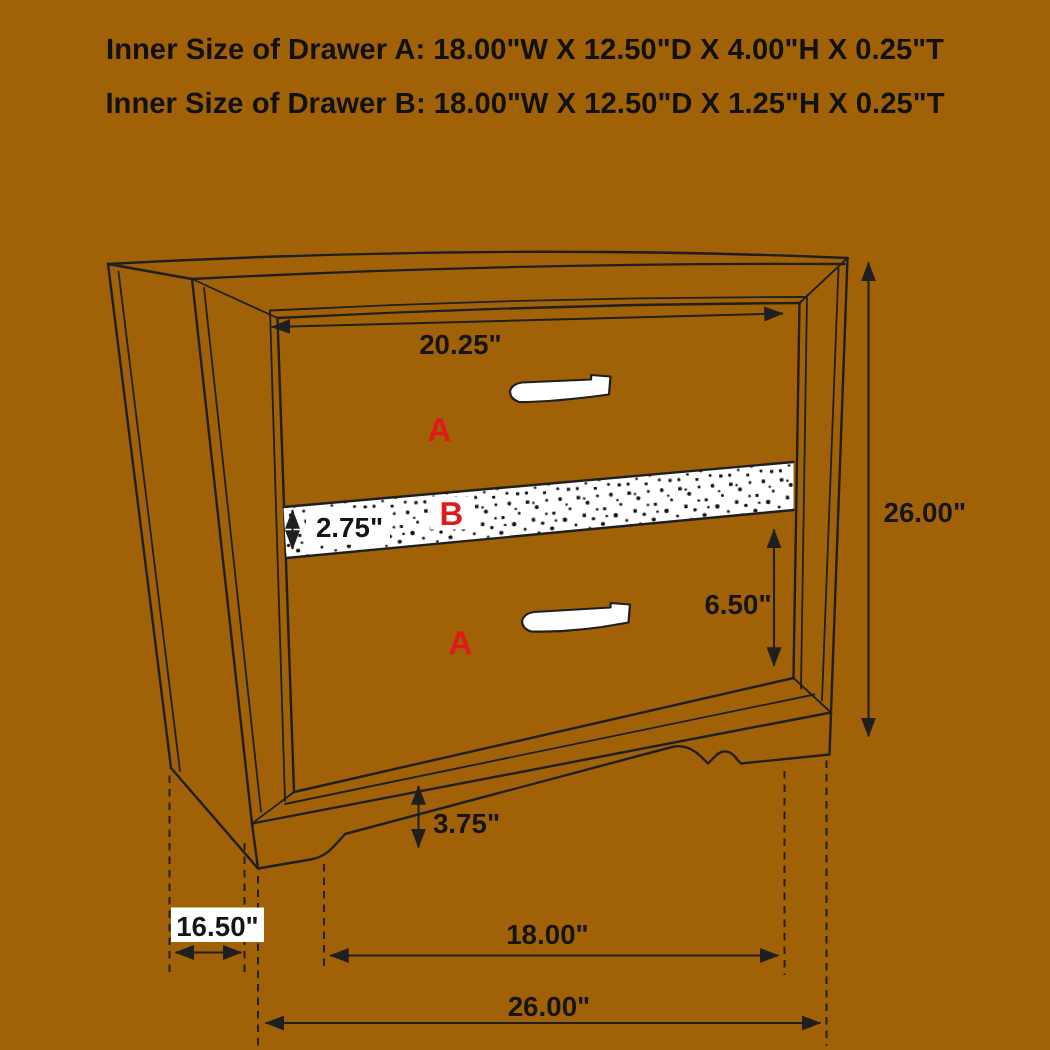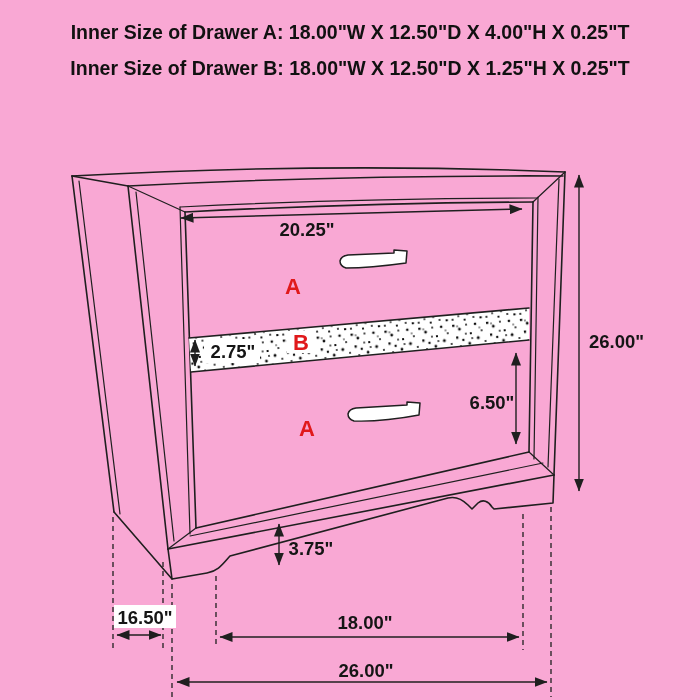--- a/index.html
+++ b/index.html
@@ -1,16 +1,16 @@
 <!DOCTYPE html>
 <html><head>
 <meta charset="utf-8">
 <style>
   html,body{margin:0;padding:0;background:#ffffff;}
-  .stage{position:relative;width:700px;height:700px;background:#f9a8d4;overflow:hidden;
+  .stage{position:relative;width:700px;height:700px;background:#a16207;overflow:hidden;
          font-family:"Liberation Sans", sans-serif;}
   svg{display:block;}
   .hdr{font:bold 19.5px "Liberation Sans", sans-serif;fill:#111;}
   .dim{font:bold 18.5px "Liberation Sans", sans-serif;fill:#151515;}
   .redlbl{font:bold 22px "Liberation Sans", sans-serif;}
   .ln{fill:none;stroke:#1f1f1f;stroke-width:1.6;stroke-linecap:round;stroke-linejoin:round;}
   .lnthin{fill:none;stroke:#1f1f1f;stroke-width:1.2;stroke-linecap:round;}
   .dash{fill:none;stroke:#1f1f1f;stroke-width:1.3;stroke-dasharray:5 4;}
   .dimln{fill:none;stroke:#1f1f1f;stroke-width:1.4;}
   .halo{fill:#ffffff;stroke:none;}

